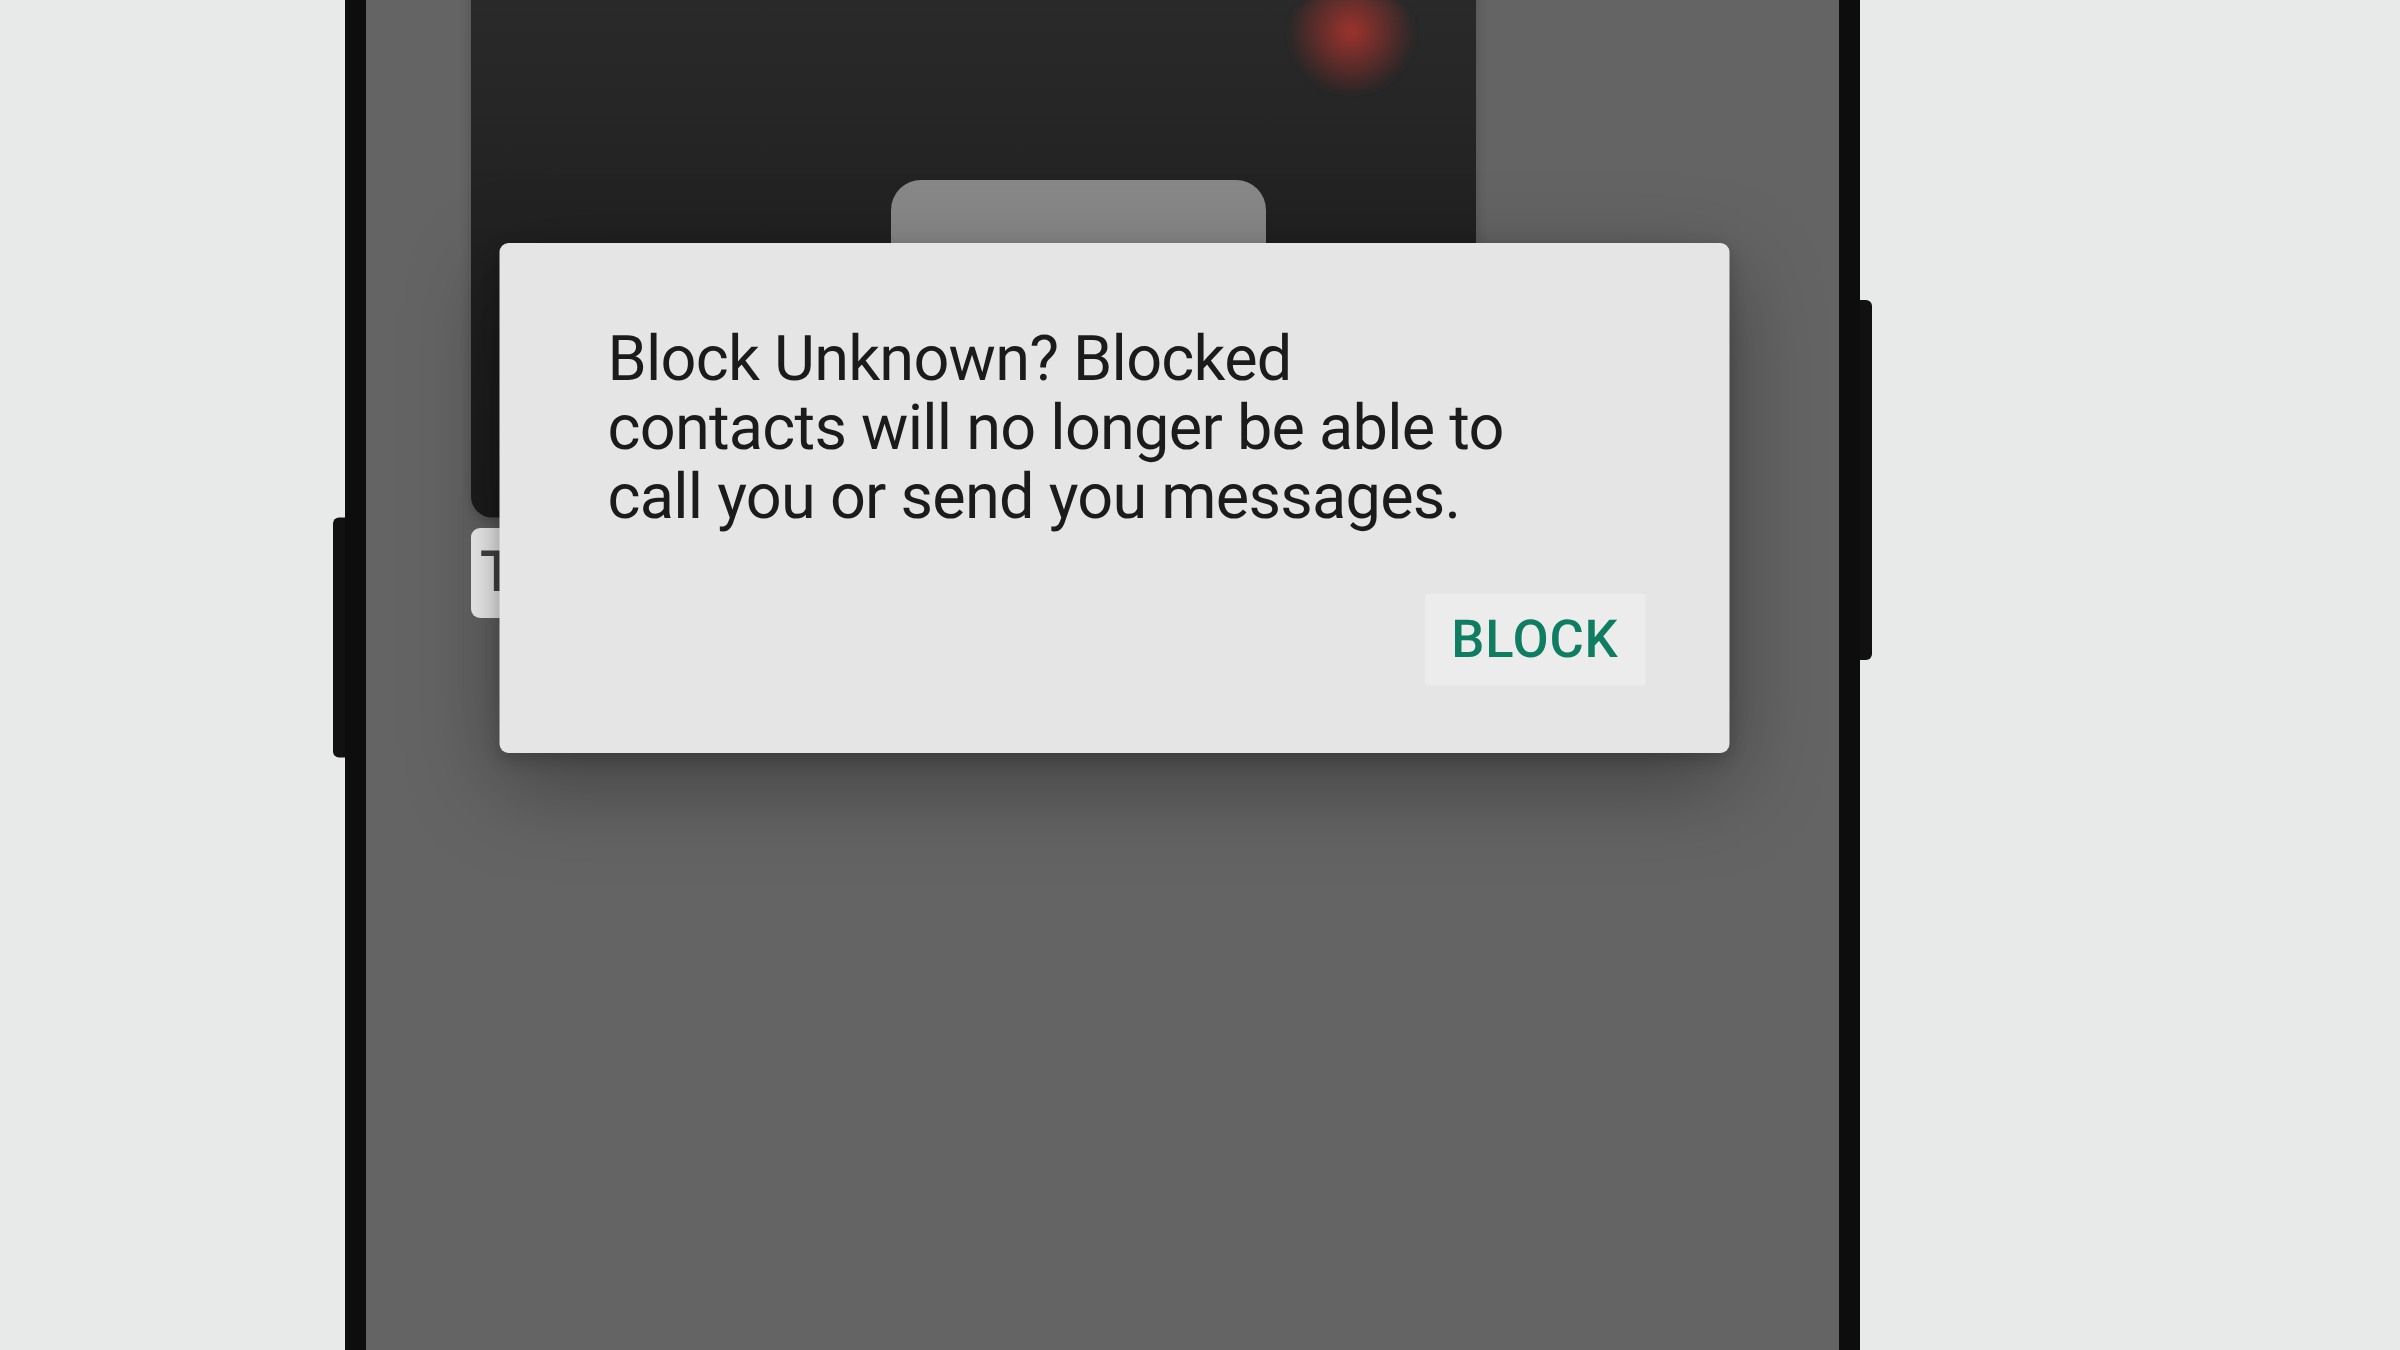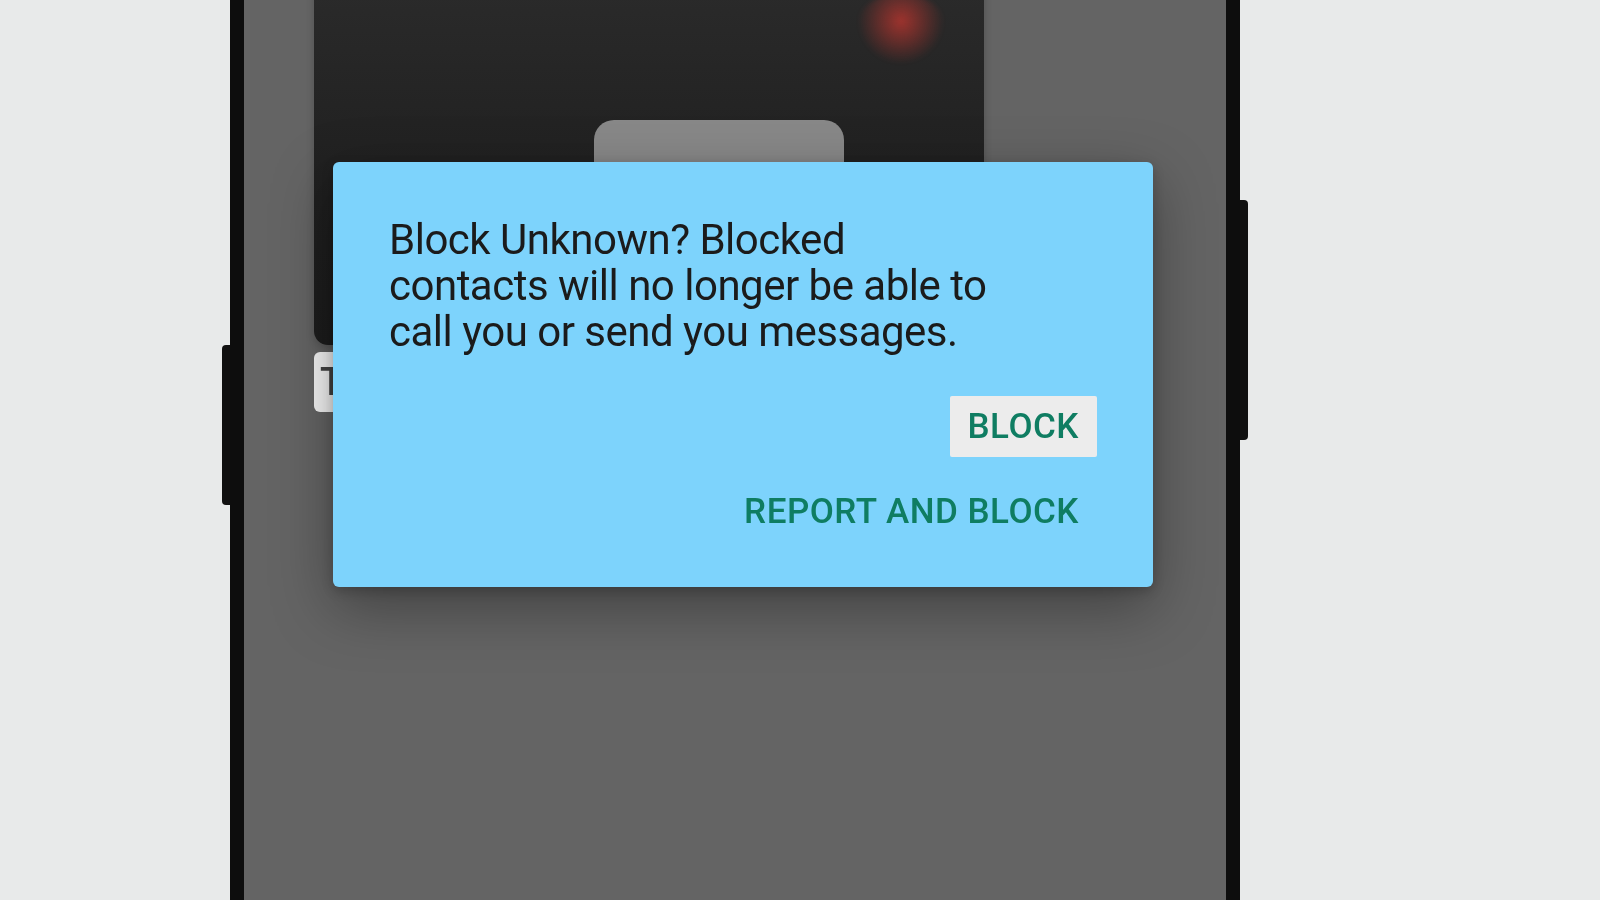--- a/index.html
+++ b/index.html
@@ -99,39 +99,39 @@
       font-size: 38px;
       color: #444;
       font-weight: 500;
     }
 
     .dialog {
       position: absolute;
       left: 89px;
       top: 212px;
       width: 820px;
-      background: #7dd3fc;
+      background: #e5e5e5;
       border-radius: 6px;
       box-shadow: 0 20px 60px rgba(0,0,0,0.35), 0 4px 12px rgba(0,0,0,0.2);
-      padding: 55px 56px 45px 56px;
+      padding: 55px 56px 45px 72px;
     }
     .dialog-message {
       font-size: 42px;
       line-height: 1.1;
       color: #1b1b1b;
       font-weight: 400;
       letter-spacing: -0.5px;
       max-width: 600px;
     }
     .dialog-actions {
       margin-top: 40px;
       display: flex;
       flex-direction: column;
       align-items: flex-end;
-      gap: 24px;
+      gap: 50px;
     }
     .dialog-button {
       background: transparent;
       border: none;
       font-family: inherit;
       font-size: 35px;
       font-weight: 500;
       letter-spacing: 0.5px;
       color: var(--accent);
       cursor: pointer;
@@ -160,16 +160,15 @@
   </div>
 
   <div class="reply-stub">
     <span>T</span>
   </div>
 
   <div class="dialog">
     <div class="dialog-message">Block Unknown? Blocked contacts will no longer be able to call you or send you messages.</div>
     <div class="dialog-actions">
       <button class="dialog-button highlight">BLOCK</button>
-      <button class="dialog-button">REPORT AND BLOCK</button>
     </div>
   </div>
 </div>
 
 </body></html>

